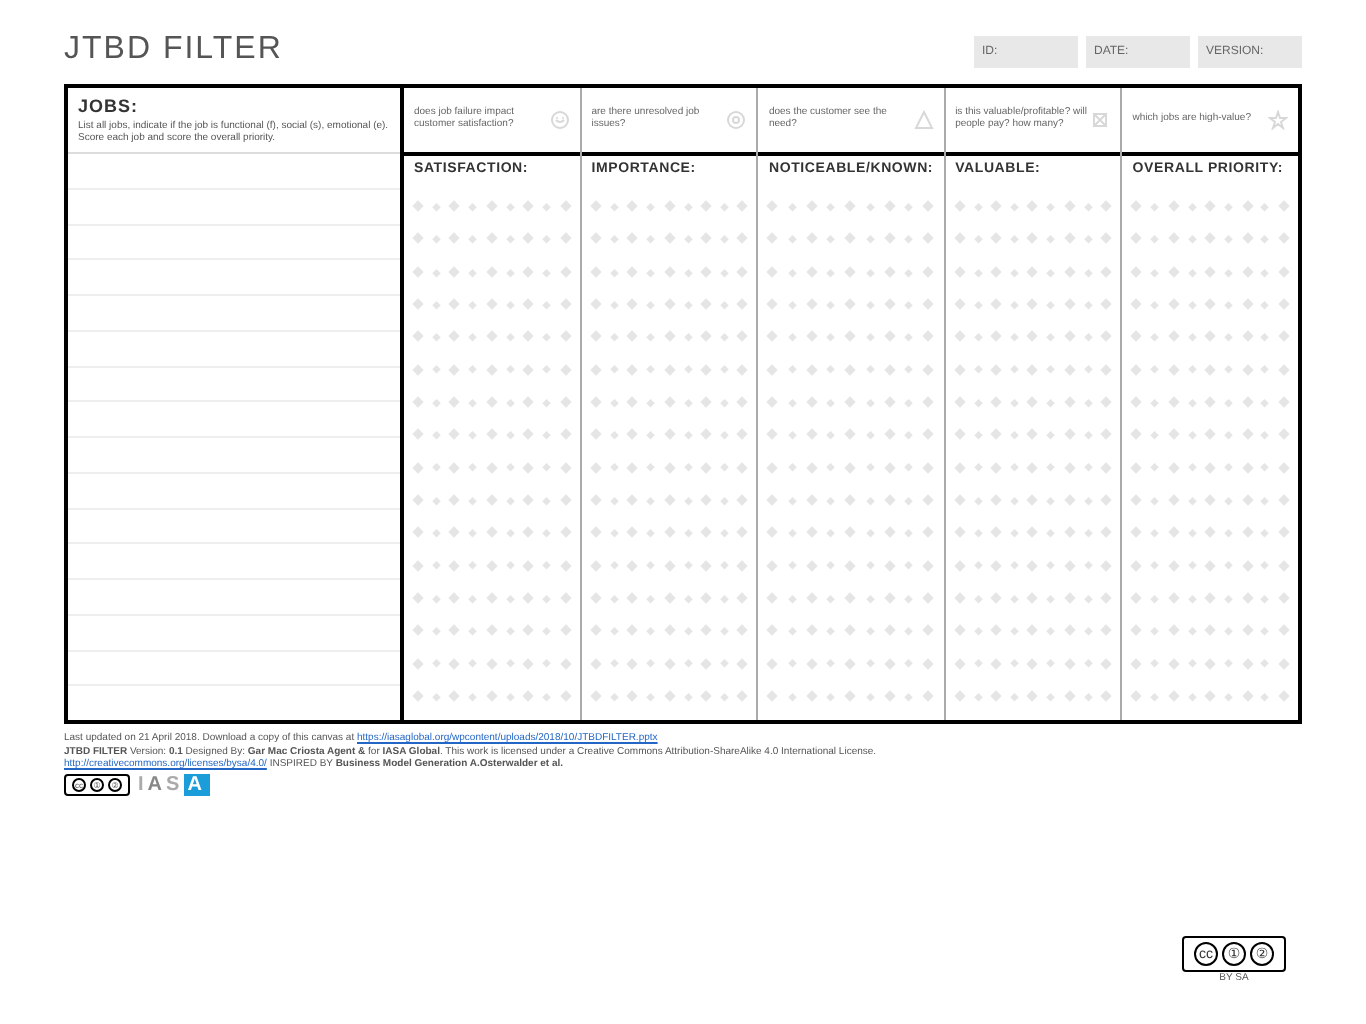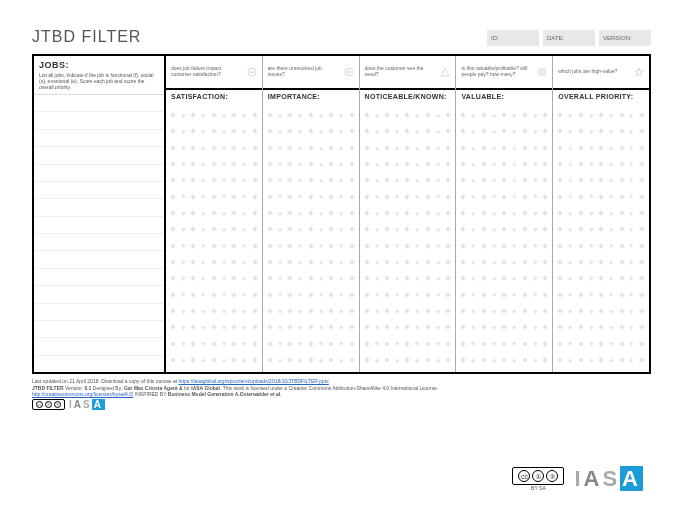--- a/index.html
+++ b/index.html
@@ -1,23 +1,23 @@
 <!DOCTYPE html>
 <html><head>
 <meta charset="utf-8">
 <style>
   * { box-sizing: border-box; margin: 0; padding: 0; }
   body { font-family: Arial, Helvetica, sans-serif; background: #fff; width: 683px; height: 512px; position: relative; font-size: 7px; color: #333; }
-  .page { padding: 28px 32px 0 32px; }
+  .page { padding: 16px 32px 0 32px; }
   .header { display: flex; justify-content: space-between; align-items: flex-end; margin-bottom: 8px; }
   .title { font-size: 16px; letter-spacing: 1px; color: #555; font-weight: 400; }
   .meta-boxes { display: flex; gap: 4px; }
   .meta-box { background: #e8e8e8; width: 52px; height: 16px; font-size: 6px; color: #666; padding: 2px 4px; display: flex; align-items: center; }
   .canvas { border: 2.5px solid #000; display: flex; height: 320px; }
-  .jobs-col { width: 132px; border-right: 2.5px solid #000; display: flex; flex-direction: column; }
+  .jobs-col { width: 168px; border-right: 2.5px solid #000; display: flex; flex-direction: column; }
   .jobs-head { padding: 4px 5px; border-bottom: 1px solid #ddd; }
   .jobs-head h2 { font-size: 9px; font-weight: 700; letter-spacing: 0.5px; margin-bottom: 2px; }
   .jobs-head p { font-size: 5px; color: #555; line-height: 1.2; }
   .jobs-rows { flex: 1; display: flex; flex-direction: column; }
   .jobs-row { flex: 1; border-bottom: 1px solid #eee; }
   .jobs-row:last-child { border-bottom: none; }
   .score-cols { flex: 1; display: flex; }
   .score-col { flex: 1; border-right: 1px solid #aaa; display: flex; flex-direction: column; position: relative; }
   .score-col:last-child { border-right: none; }
   .q-row { height: 32px; display: flex; align-items: center; justify-content: space-between; padding: 3px 5px; }
@@ -1050,14 +1050,13 @@
 
 <div class="bottom-logos">
   <div style="text-align:center">
     <div class="cc">
         <span class="sym">cc</span>
         <span class="sym">①</span>
         <span class="sym">②</span>
       </div>
     <div class="by-sa">BY   SA</div>
   </div>
-  <div class="iasa">I<span style="color:#888">A</span>S<span class="a2">A</span></div>
 </div>
 
 </body></html>

